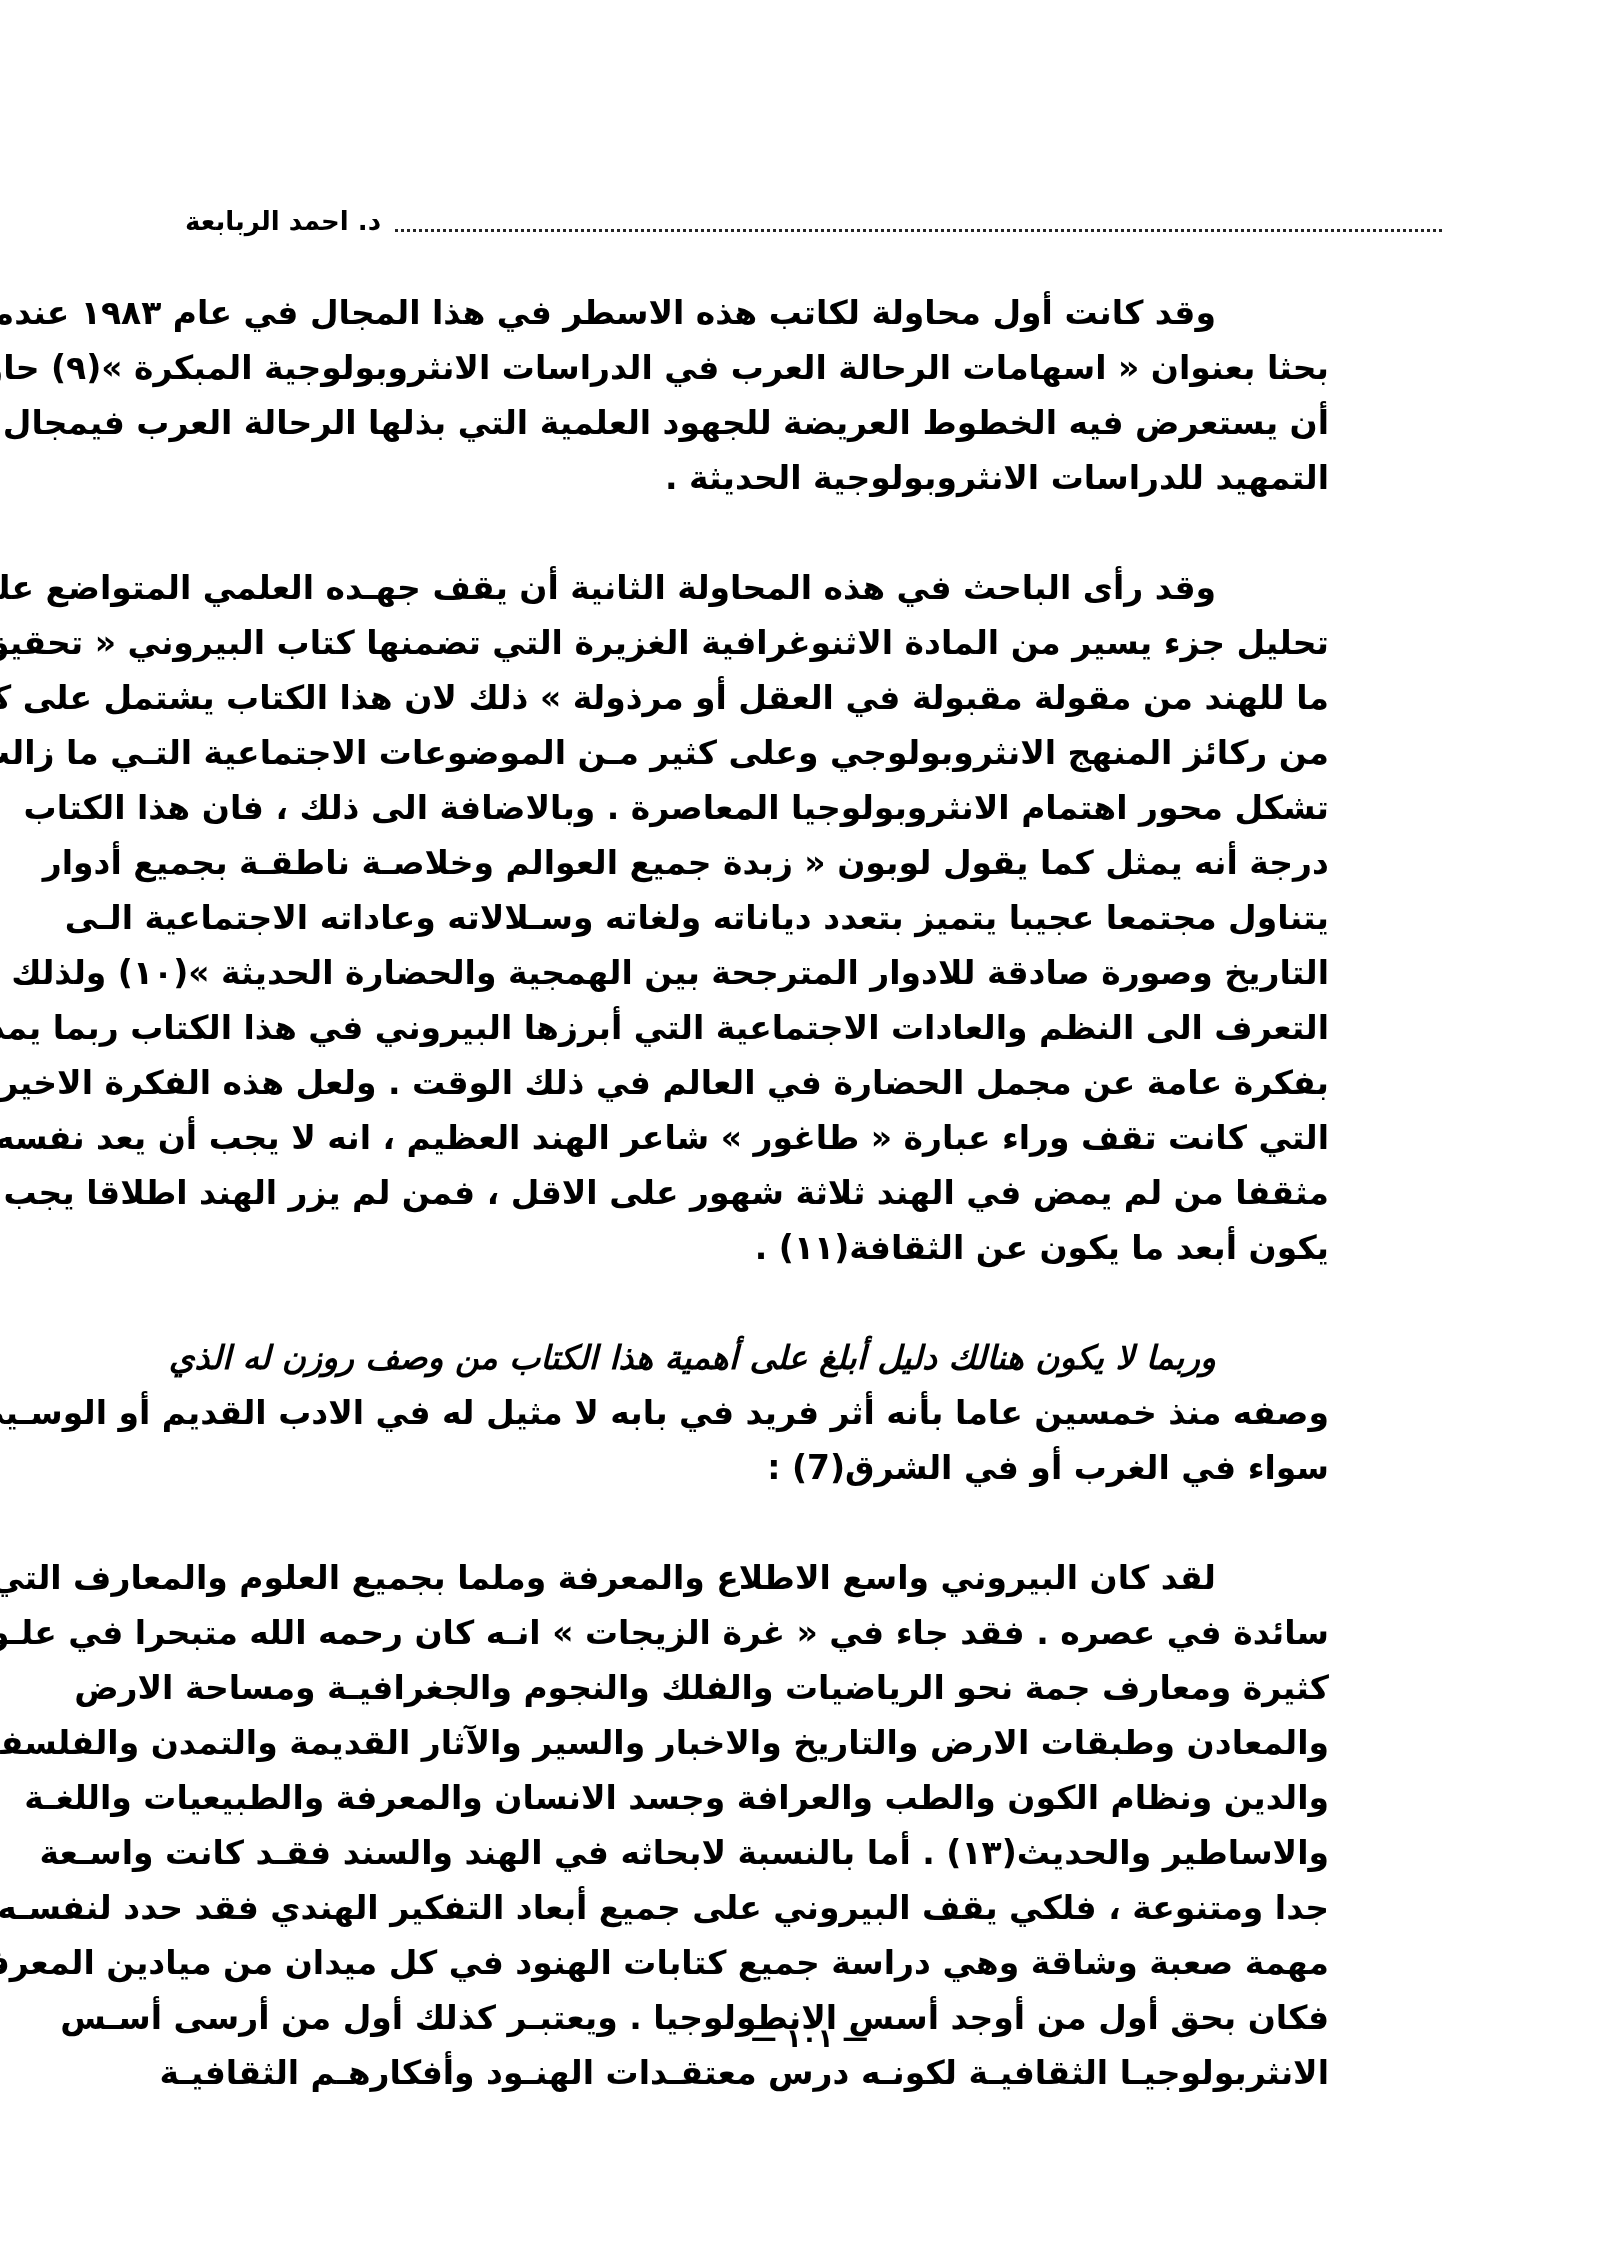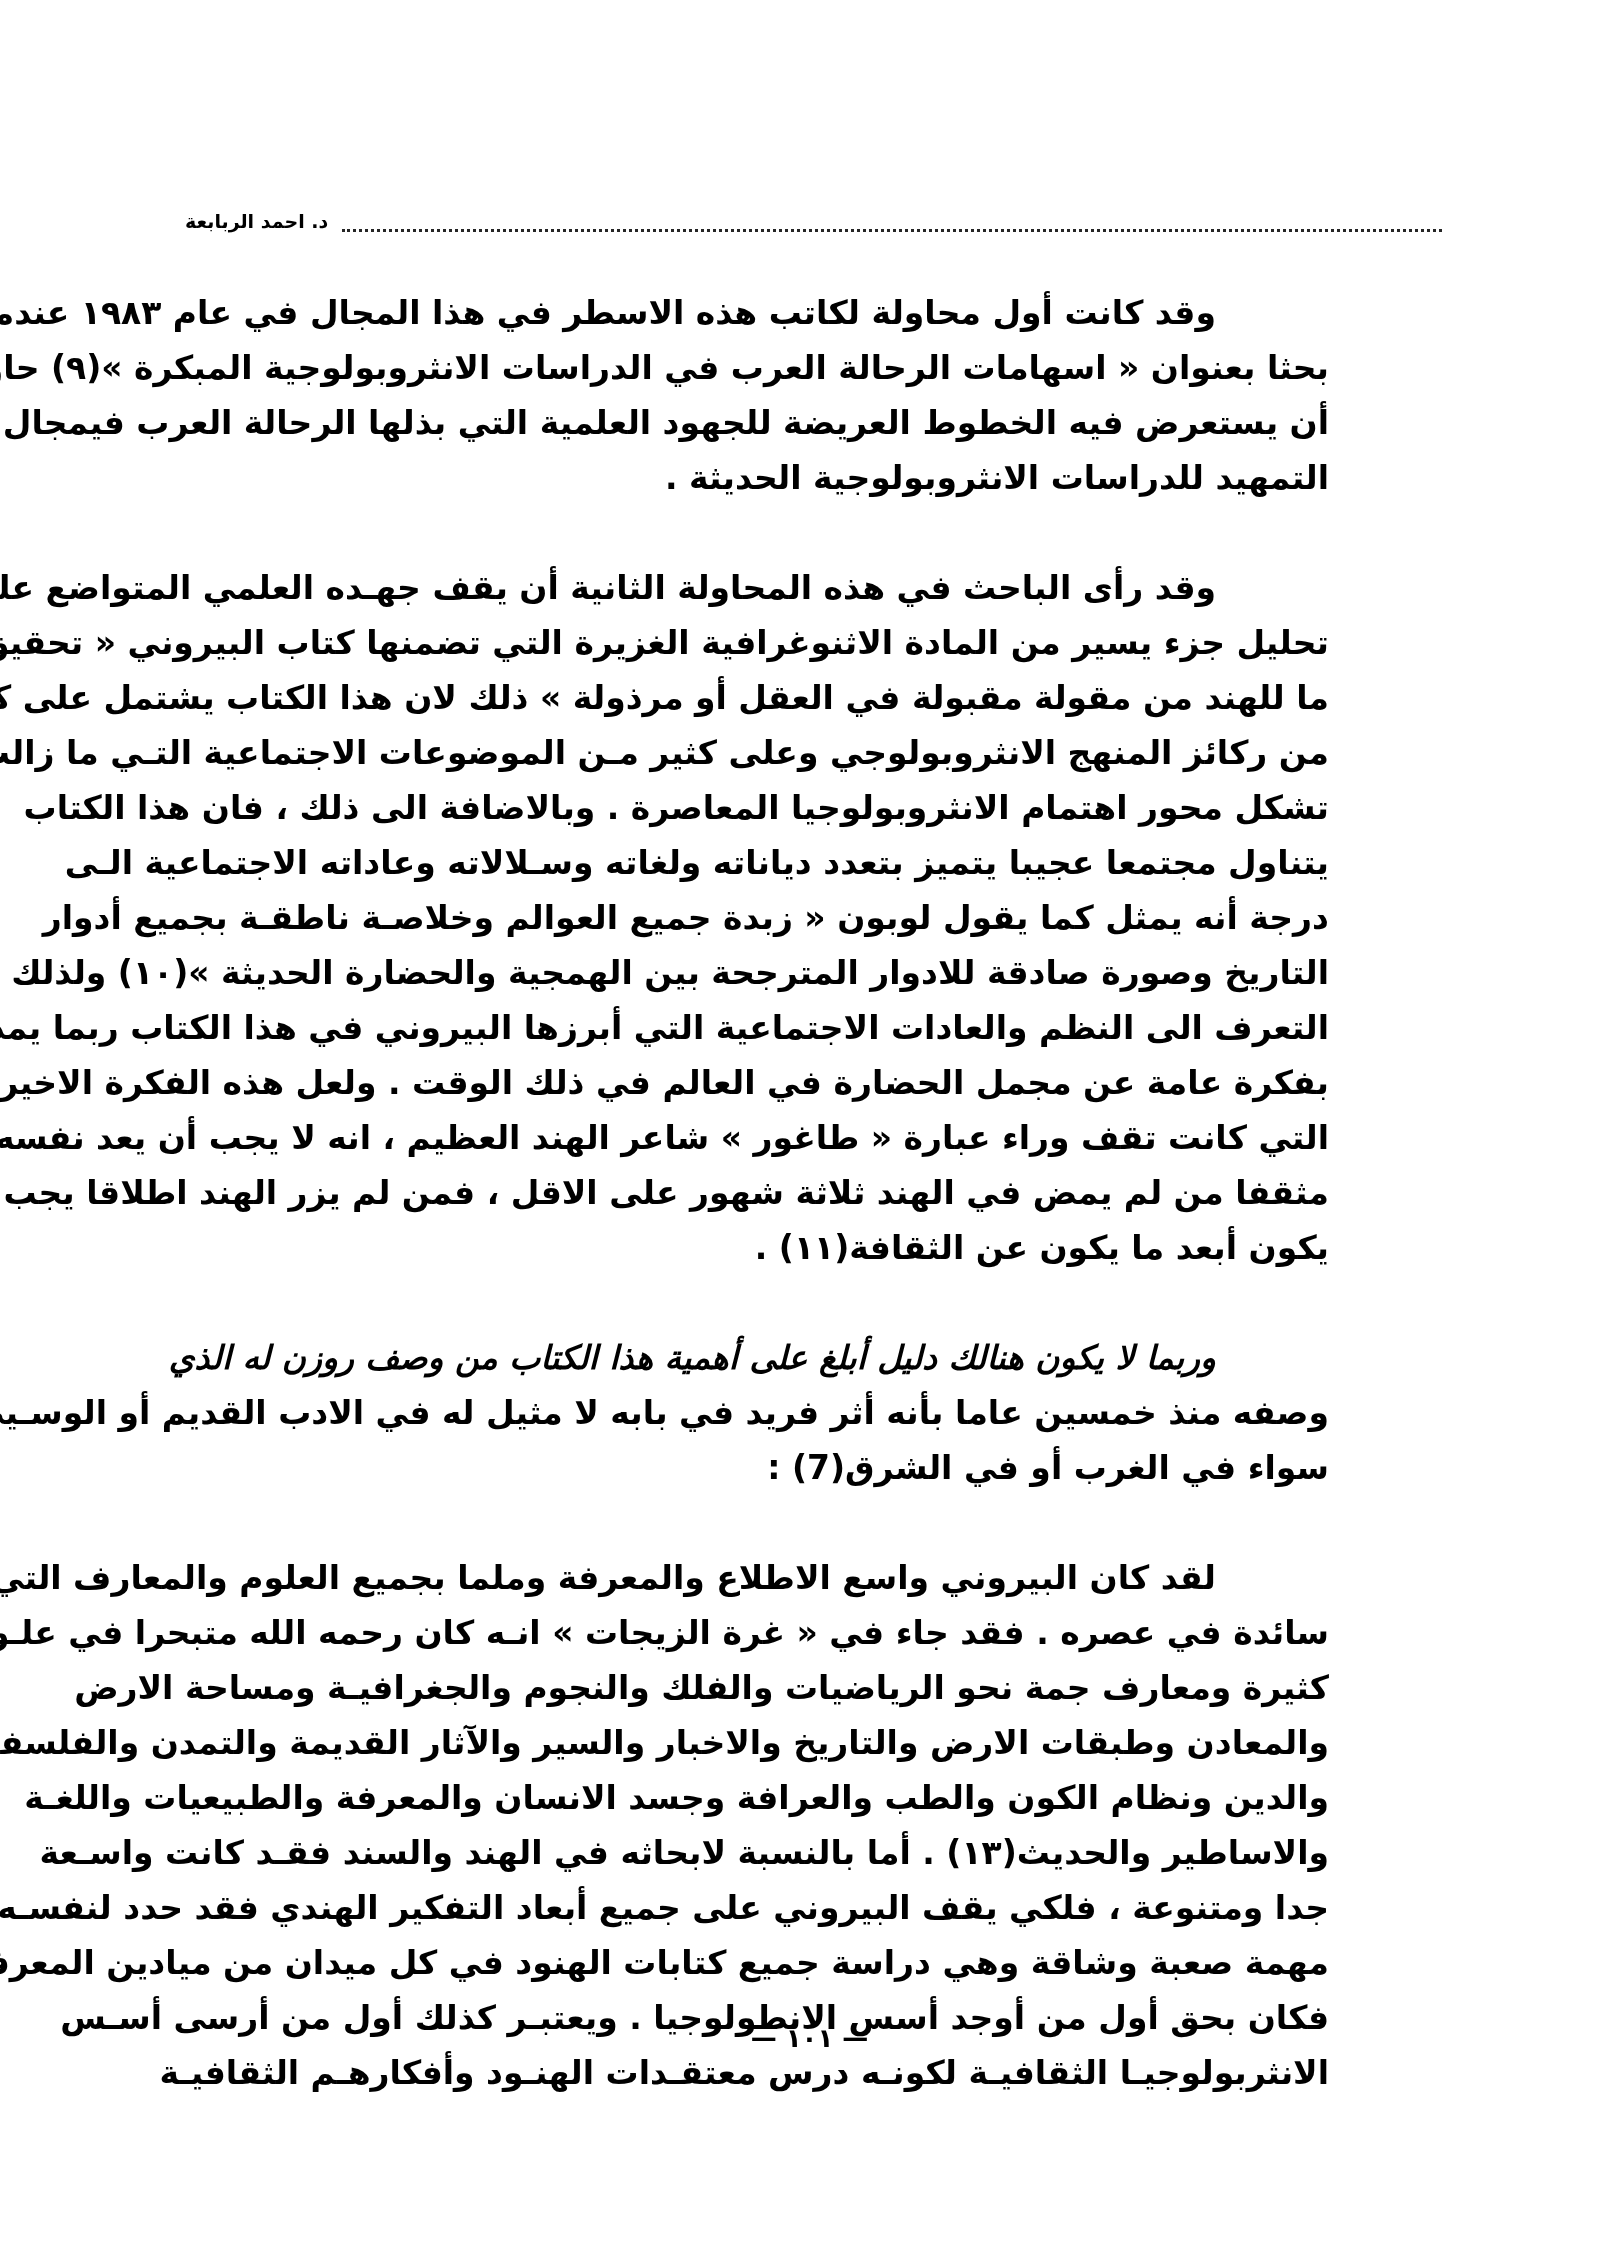--- a/index.html
+++ b/index.html
@@ -8,21 +8,21 @@
     position: absolute; left: 0; top: 0; width: 1619px; height: 2261px;
     background: #ffffff; color: #000000;
     font-family: "DejaVu Sans", sans-serif;
   }
   .header {
     position: absolute; left: 185px; top: 195px; width: 1257px; height: 45px;
     display: flex; flex-direction: row; align-items: flex-end;
   }
   .author {
     font-family: "DejaVu Sans", sans-serif; font-weight: bold;
-    font-size: 19px; line-height: 38px; direction: rtl; white-space: nowrap;
+    font-size: 26px; line-height: 38px; direction: rtl; white-space: nowrap;
   }
   .leader {
     flex: 1; margin-left: 13.6px; margin-bottom: 7.6px;
     border-bottom: 3px dotted #000; height: 0.8px; opacity: 0.85;
   }
   .body-text {
     position: absolute; left: 185px; top: 285px; width: 1257px;
     direction: rtl; text-align: justify; text-align-last: right;
     font-family: "DejaVu Sans", sans-serif; font-weight: bold;
     font-size: 33px; line-height: 55px;
@@ -51,22 +51,22 @@
       <span class="line">بحثا بعنوان « اسهامات الرحالة العرب في الدراسات الانثروبولوجية المبكرة »(٩) حاول</span>
       <span class="line">أن يستعرض فيه الخطوط العريضة للجهود العلمية التي بذلها الرحالة العرب فيمجال</span>
       <span class="line last">التمهيد للدراسات الانثروبولوجية الحديثة .</span>
     </div>
     <div class="para">
       <span class="line" style="padding-right: 113px; box-sizing: border-box;">وقد رأى الباحث في هذه المحاولة الثانية أن يقف جهـده العلمي المتواضع علـى</span>
       <span class="line">تحليل جزء يسير من المادة الاثنوغرافية الغزيرة التي تضمنها كتاب البيروني « تحقيق</span>
       <span class="line">ما للهند من مقولة مقبولة في العقل أو مرذولة » ذلك لان هذا الكتاب يشتمل على كثير</span>
       <span class="line">من ركائز المنهج الانثروبولوجي وعلى كثير مـن الموضوعات الاجتماعية التـي ما زالت</span>
       <span class="line">تشكل محور اهتمام الانثروبولوجيا المعاصرة . وبالاضافة الى ذلك ، فان هذا الكتاب</span>
+      <span class="line">درجة أنه يمثل كما يقول لوبون « زبدة جميع العوالم وخلاصـة ناطقـة بجميع أدوار</span>
       <span class="line">يتناول مجتمعا عجيبا يتميز بتعدد دياناته ولغاته وسـلالاته وعاداته الاجتماعية الـى</span>
-      <span class="line">درجة أنه يمثل كما يقول لوبون « زبدة جميع العوالم وخلاصـة ناطقـة بجميع أدوار</span>
       <span class="line">التاريخ وصورة صادقة للادوار المترجحة بين الهمجية والحضارة الحديثة »(١٠) ولذلك فان</span>
       <span class="line">التعرف الى النظم والعادات الاجتماعية التي أبرزها البيروني في هذا الكتاب ربما يمدنا</span>
       <span class="line">بفكرة عامة عن مجمل الحضارة في العالم في ذلك الوقت . ولعل هذه الفكرة الاخيرة هي</span>
       <span class="line">التي كانت تقف وراء عبارة « طاغور » شاعر الهند العظيم ، انه لا يجب أن يعد نفسه</span>
       <span class="line">مثقفا من لم يمض في الهند ثلاثة شهور على الاقل ، فمن لم يزر الهند اطلاقا يجب أن</span>
       <span class="line last">يكون أبعد ما يكون عن الثقافة(١١) .</span>
     </div>
     <div class="para">
       <span class="line" style="padding-right: 113px; box-sizing: border-box; font-style: italic;">وربما لا يكون هنالك دليل أبلغ على أهمية هذا الكتاب من وصف روزن له الذي</span>
       <span class="line">وصفه منذ خمسين عاما بأنه أثر فريد في بابه لا مثيل له في الادب القديم أو الوسـيط</span>

